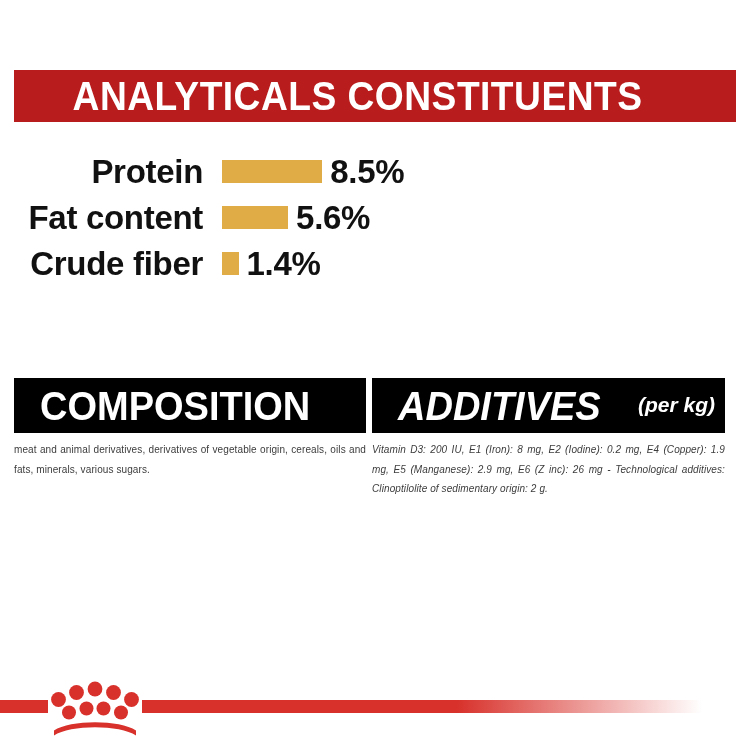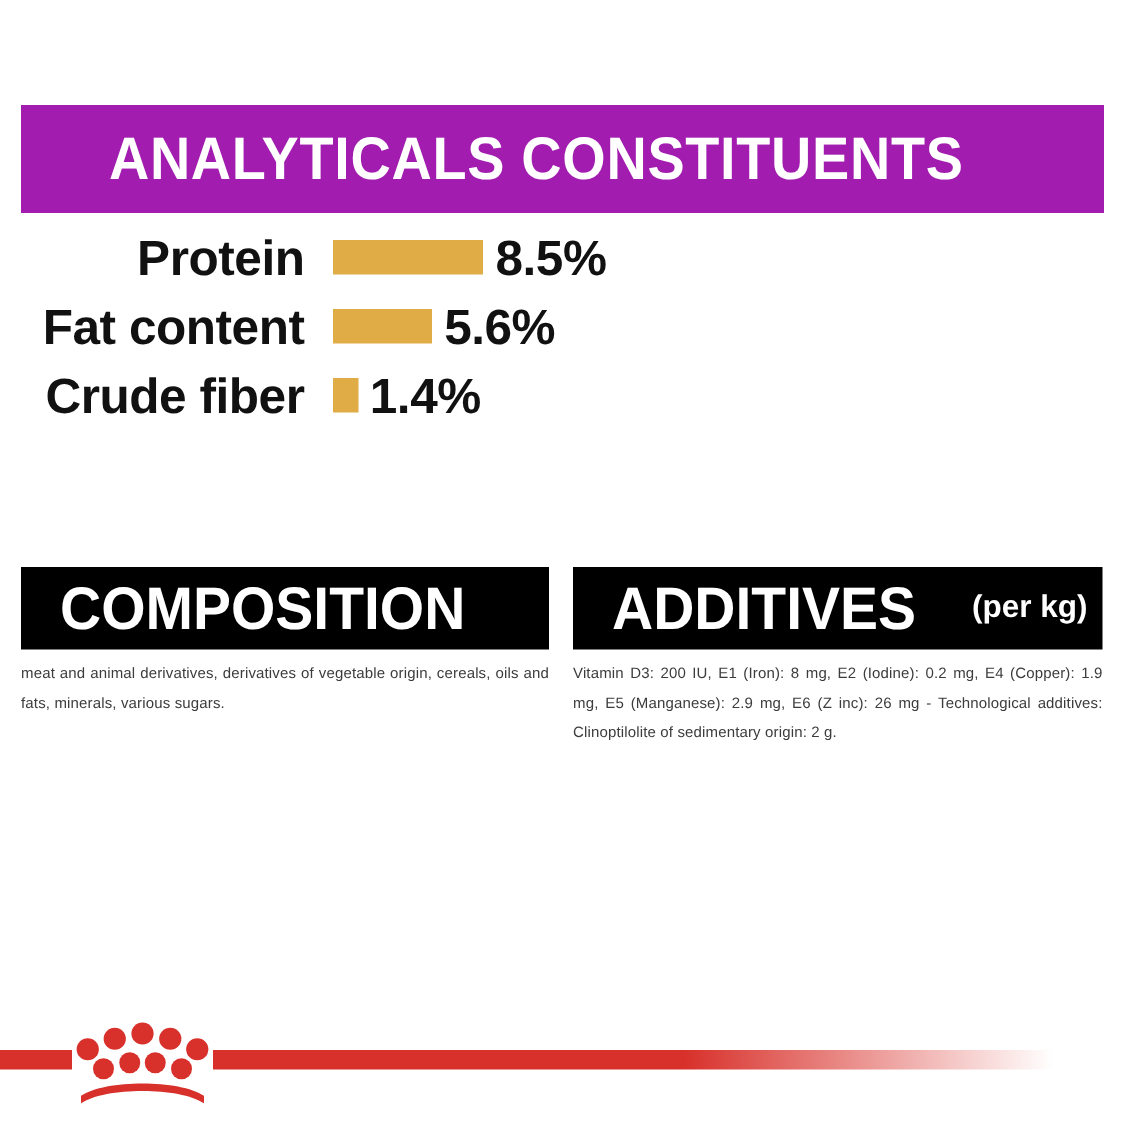--- a/index.html
+++ b/index.html
@@ -21,22 +21,22 @@
     inset: 0;
     background: #ffffff;
   }
 
   
   .headline-bar {
     position: absolute;
     left: 14px;
     top: 70px;
     width: 722px;
-    height: 72px;
-    background: #a21caf;
+    height: 52px;
+    background: #b91c1c;
     display: flex;
     align-items: center;
   }
   .headline-text {
     color: #ffffff;
     font-family: "Liberation Sans", sans-serif;
     font-weight: 700;
     font-size: 40px;
     letter-spacing: 0.5px;
     line-height: 1;
@@ -90,21 +90,21 @@
     padding-left: 8px;
     white-space: nowrap;
   }
 
   
   .panel {
     position: absolute;
     top: 378px;
   }
   .panel-left  { left: 14px;  width: 352px; }
-  .panel-right { left: 382px; width: 353px; }
+  .panel-right { left: 372px; width: 353px; font-style: italic; }
 
   .panel-header {
     height: 55px;
     background: #000000;
     display: flex;
     align-items: center;
     justify-content: space-between;
     box-sizing: border-box;
     padding: 0 10px 0 26px;
   }

